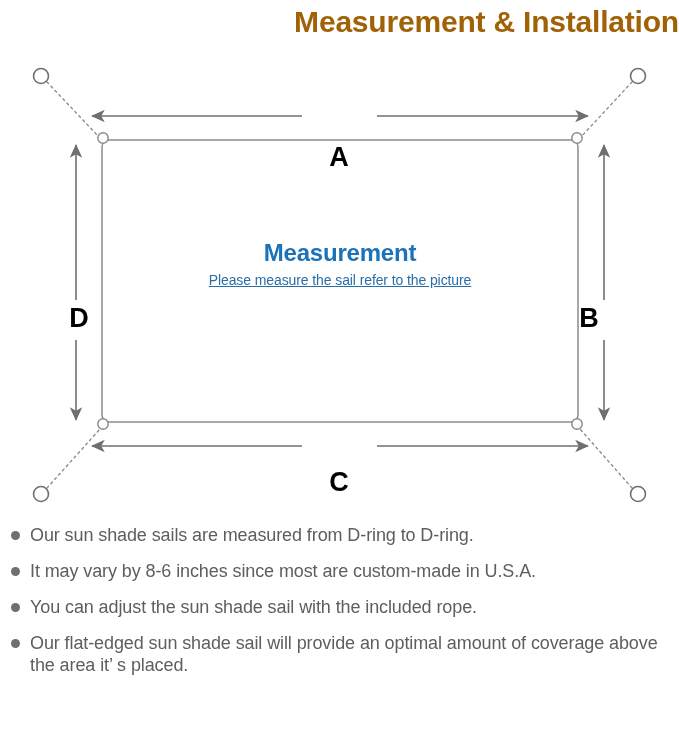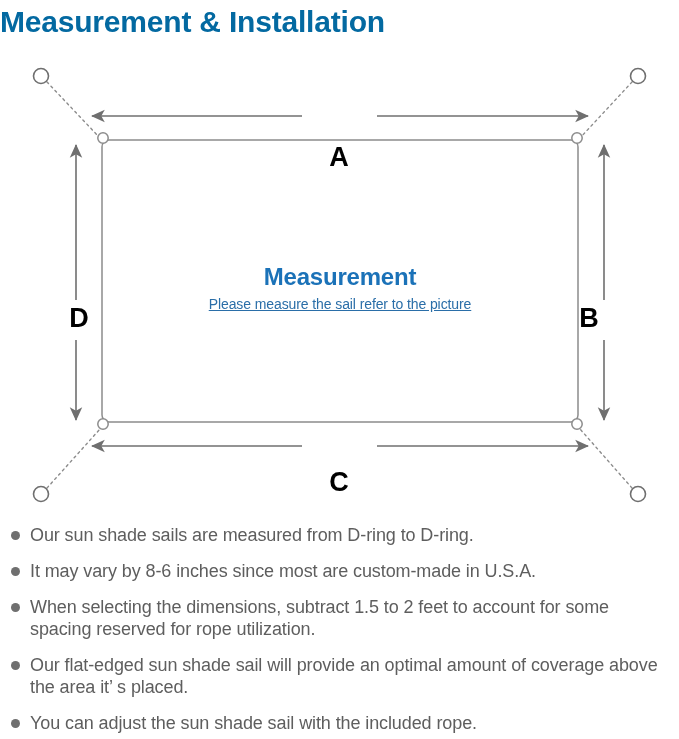--- a/index.html
+++ b/index.html
@@ -20,24 +20,24 @@
     width: 679px;
     height: 739px;
     background: #ffffff;
   }
   
   .title {
     position: absolute;
     left: 0;
     top: 2px;
     width: 679px;
-    text-align: left;
+    text-align: right;
     font-size: 30px;
     font-weight: bold;
-    color: #0369a1;
+    color: #a16207;
     letter-spacing: -0.2px;
     line-height: 40px;
   }
   
   #diagram {
     position: absolute;
     left: 0;
     top: 48px;
     width: 679px;
     height: 470px;
@@ -49,21 +49,20 @@
     width: 476px;
     text-align: center;
     pointer-events: none;
   }
   .sail-title {
     font-size: 24px;
     font-weight: bold;
     color: #1b72b8;
     line-height: 30px;
     letter-spacing: -0.2px;
-    margin-top: 24px;
   }
   .sail-sub {
     font-size: 14px;
     color: #2a6ea8;
     line-height: 24px;
     letter-spacing: -0.1px;
     text-decoration: underline;
   }
   .dim-label {
     position: absolute;
@@ -179,25 +178,21 @@
     <div class="note">
       <span class="dot"></span>
       <span>Our sun shade sails are measured from D-ring to D-ring.</span>
     </div>
     <div class="note">
       <span class="dot"></span>
       <span>It may vary by 8-6 inches since most are custom-made in U.S.A.</span>
     </div>
     <div class="note">
       <span class="dot"></span>
-      <span>When selecting the dimensions, subtract 1.5 to 2 feet to account for some spacing reserved for rope utilization.</span>
+      <span>You can adjust the sun shade sail with the included rope.</span>
     </div>
     <div class="note">
       <span class="dot"></span>
       <span>Our flat-edged sun shade sail will provide an optimal amount of coverage above the area it’ s placed.</span>
-    </div>
-    <div class="note">
-      <span class="dot"></span>
-      <span>You can adjust the sun shade sail with the included rope.</span>
     </div>
   </div>
 
 </div>
 
 </body></html>

